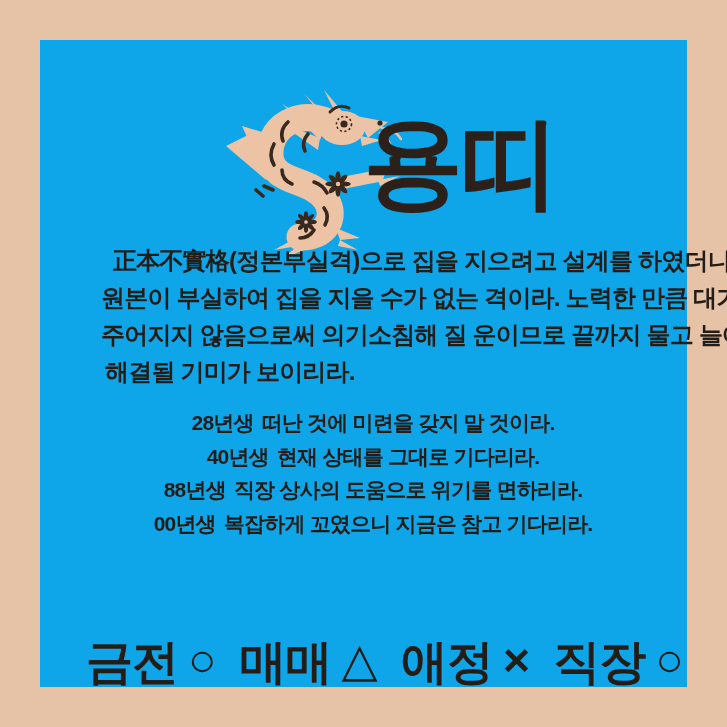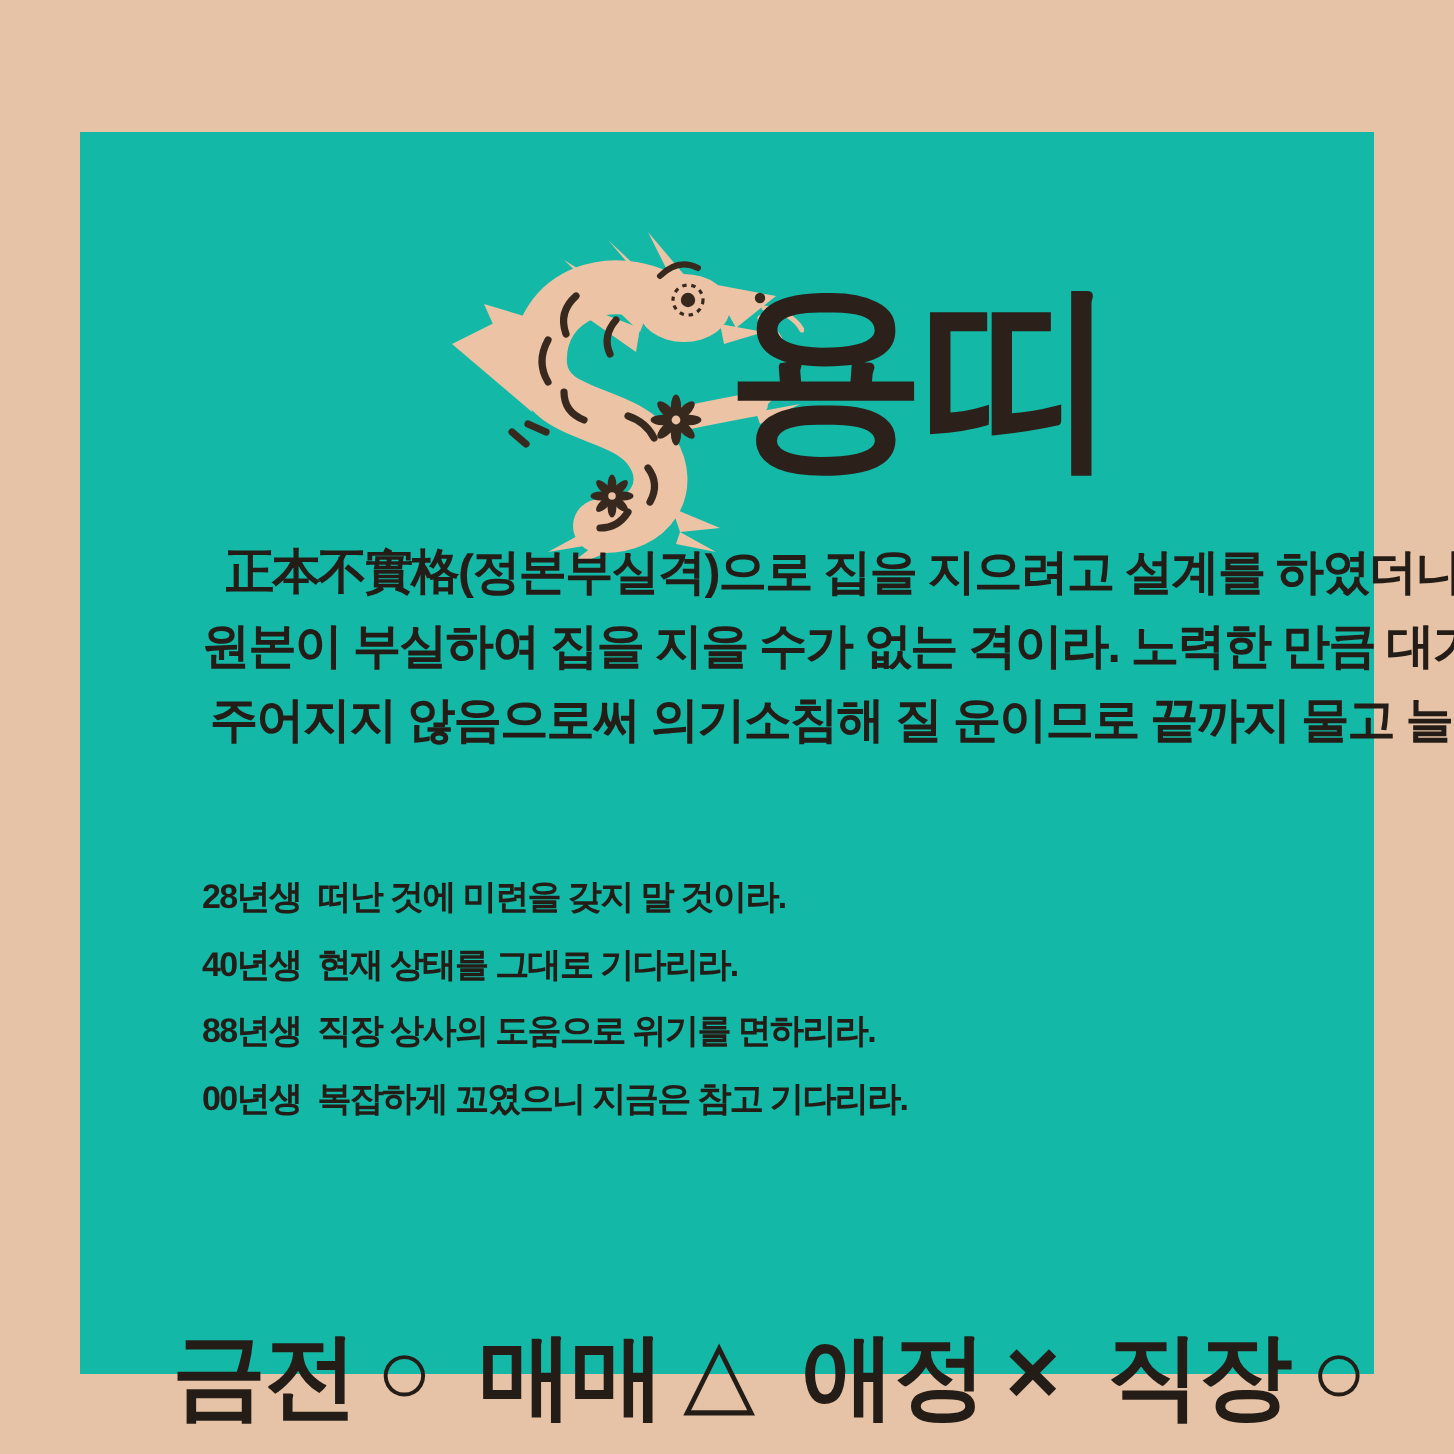--- a/index.html
+++ b/index.html
@@ -6,22 +6,21 @@
   body{
     width:727px;height:727px;
     background:#e6c3a6;
     font-family:"Liberation Sans","DejaVu Sans",sans-serif;
     position:relative;
     overflow:hidden;
   }
   .panel{
     position:absolute;
     left:40px;top:40px;right:40px;bottom:40px;
-    background:#14b8a6;
-    margin-top:26px;
+    background:#0ea5e9;
   }
   .dragon{
     position:absolute;
     left:180px;top:48px;
     width:182px;height:166px;
   }
   .title{
     position:absolute;
     left:323px;top:58px;
     width:215px;
@@ -41,24 +40,25 @@
     line-height:37px;
     letter-spacing:-0.8px;
   }
   .intro-line{white-space:nowrap;}
   .intro-line:first-child{text-indent:12px;}
   .intro-line:last-child{text-indent:4px;}
   .years{
     position:absolute;
     left:61px;top:366px;right:42px;
     color:#241c17;
-    font-size:17px;
+    font-size:21px;
     font-weight:bold;
     line-height:33.5px;
     letter-spacing:-0.8px;
+    text-align:center;
   }
   .year-row{white-space:nowrap;}
   .year-label{margin-right:8px;}
   .summary{
     position:absolute;
     left:40px;right:40px;top:591px;
     text-align:left;
     color:#241c17;
     font-size:47px;
     font-weight:900;
@@ -152,20 +152,21 @@
     <use href="#flower" transform="translate(118,96)"></use>
     <use href="#flower" transform="translate(86,134) scale(0.85)"></use>
   </svg>
 
   <div class="title">용띠</div>
 
   <div class="intro">
     <div class="intro-line">正本不實格(정본부실격)으로 집을 지으려고 설계를 하였더니 그</div>
     <div class="intro-line">원본이 부실하여 집을 지을 수가 없는 격이라. 노력한 만큼 대가가</div>
     <div class="intro-line">주어지지 않음으로써 의기소침해 질 운이므로 끝까지 물고 늘어지면</div>
+    <div class="intro-line">해결될 기미가 보이리라.</div>
   </div>
 
   <div class="years">
     <div class="year-row">
       <span class="year-label">28년생</span><span>떠난 것에 미련을 갖지 말 것이라.</span>
     </div>
     <div class="year-row">
       <span class="year-label">40년생</span><span>현재 상태를 그대로 기다리라.</span>
     </div>
     <div class="year-row">

